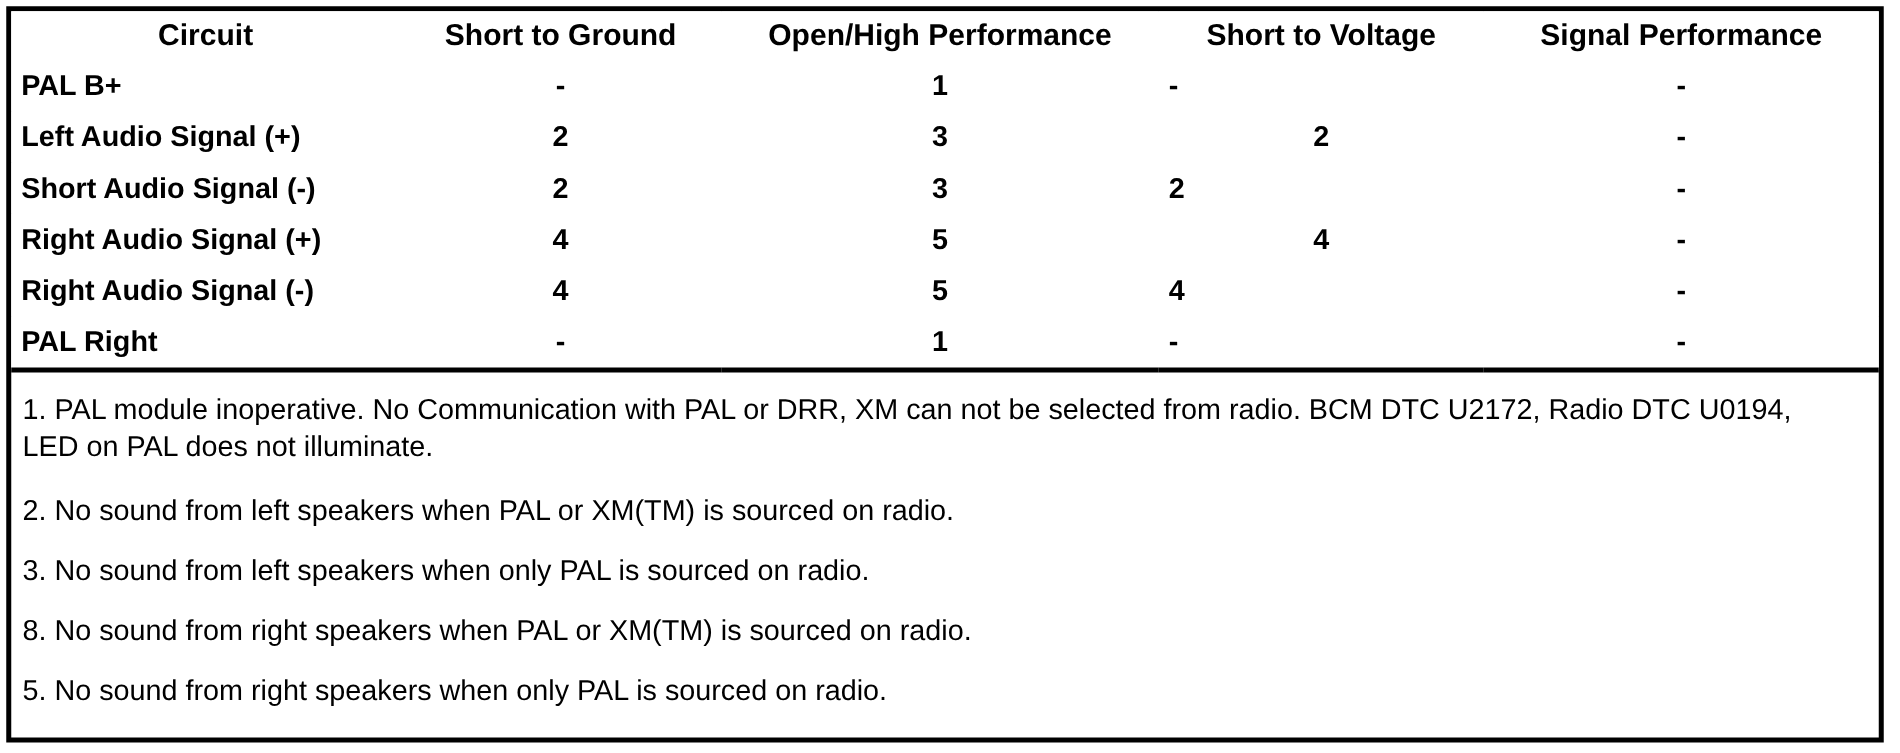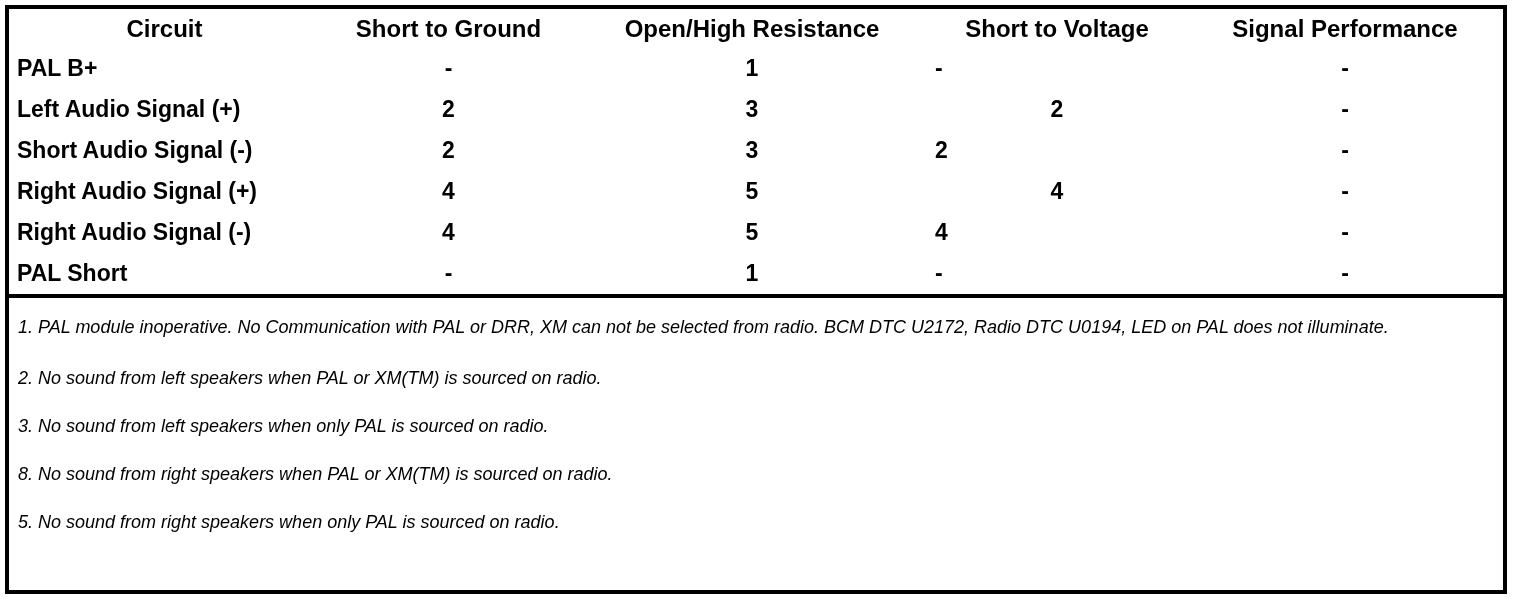--- a/index.html
+++ b/index.html
@@ -96,25 +96,24 @@
   .notes {
     position: absolute;
     left: 0;
     top: 293px;
     width: 1494px;
     height: 288px;
     box-sizing: border-box;
     padding: 10px 12px 0 9px;
   }
   .note {
-    font-size: 18px;
+    font-size: 23px;
     line-height: 30px;
     margin: 0 0 18px 0;
     max-width: 1430px;
-    font-style: italic;
   }
   .note:last-child { margin-bottom: 0; }
   .note-1 { margin-bottom: 21px; }
 </style>
 </head>
 <body>
 
 <div id="page">
 
   <div class="diag-table">
@@ -124,21 +123,21 @@
         <col class="c-circuit">
         <col class="c-stg">
         <col class="c-ohr">
         <col class="c-stv">
         <col class="c-sigperf">
       </colgroup>
       <thead>
         <tr class="hdr-row">
           <th>Circuit</th>
           <th>Short to Ground</th>
-          <th>Open/High Resistance</th>
+          <th>Open/High Performance</th>
           <th>Short to Voltage</th>
           <th>Signal Performance</th>
         </tr>
       </thead>
       <tbody>
         <tr class="data-row">
           <td class="cell-circuit">PAL B+</td>
           <td class="cell-center">-</td>
           <td class="cell-center">1</td>
           <td class="cell-left">-</td>
@@ -166,21 +165,21 @@
           <td class="cell-center">-</td>
         </tr>
         <tr class="data-row">
           <td class="cell-circuit">Right Audio Signal (-)</td>
           <td class="cell-center">4</td>
           <td class="cell-center">5</td>
           <td class="cell-left">4</td>
           <td class="cell-center">-</td>
         </tr>
         <tr class="data-row">
-          <td class="cell-circuit">PAL Short</td>
+          <td class="cell-circuit">PAL Right</td>
           <td class="cell-center">-</td>
           <td class="cell-center">1</td>
           <td class="cell-left">-</td>
           <td class="cell-center">-</td>
         </tr>
       </tbody>
     </table>
 
     <div class="notes">
       <p class="note note-1">1. PAL module inoperative. No Communication with PAL or DRR, XM can not be selected from radio. BCM DTC U2172, Radio DTC U0194, LED on PAL does not illuminate.</p>

